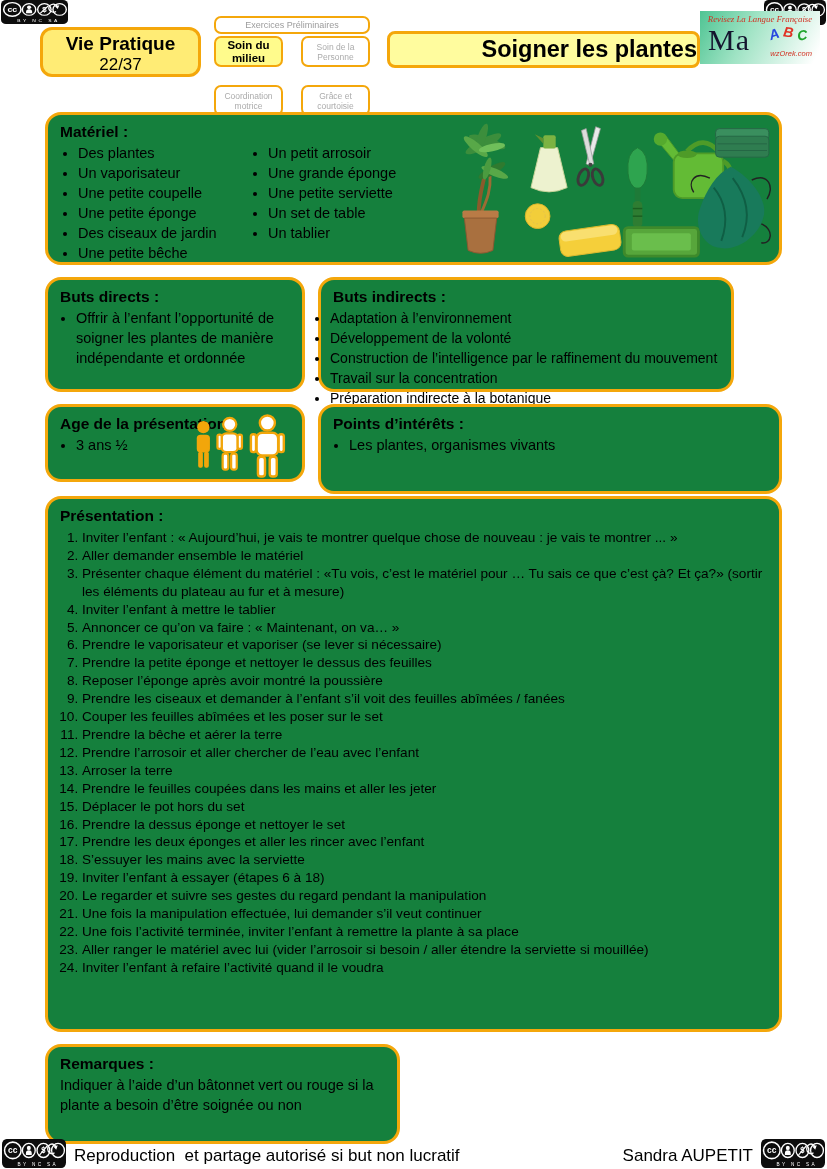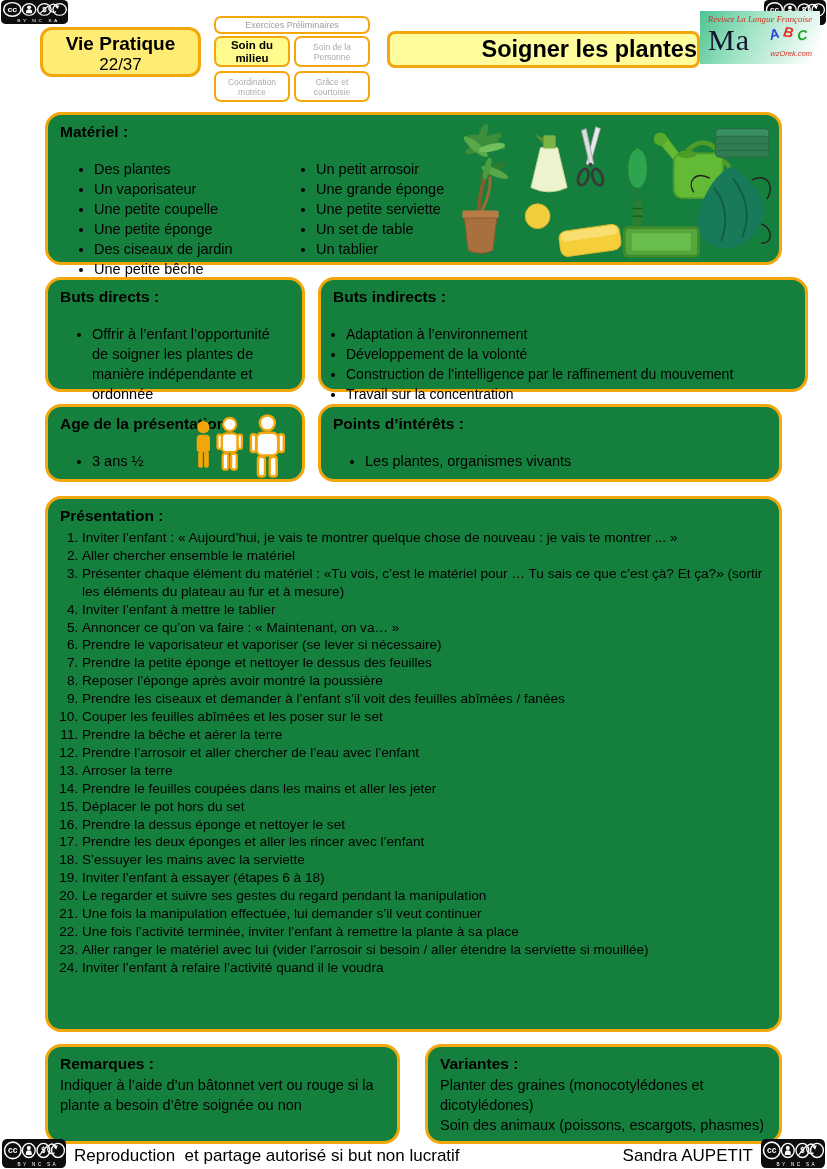--- a/index.html
+++ b/index.html
@@ -4,38 +4,38 @@
 <style>
   *{box-sizing:border-box}
   body{margin:0;background:#888}
   #page{position:relative;width:827px;height:1169px;margin:0 auto;background:#fff;
         font-family:"Liberation Sans",sans-serif;color:#000;overflow:hidden}
   svg text{font-family:"Liberation Sans",sans-serif}
 
   
   .box{position:absolute;background:#15803d;border:3px solid #F4A70B;border-radius:16px}
   .box h2{margin:0;padding:8px 0 2px 12px;font-size:15.5px;font-weight:bold}
-  ul.bullets{margin:16px;padding:0 6px 0 28px;font-size:14.5px;line-height:20px;list-style:disc}
+  ul.bullets{margin:0;padding:0 6px 0 28px;font-size:14.5px;line-height:20px;list-style:disc}
 
   
   #cc-tl{left:1px;top:0;width:67px;height:24px}
   #cc-tr{right:1px;top:0;width:62px;height:25px}
   #cc-bl{left:2px;top:1139px;width:64px;height:29px;z-index:4}
   #cc-br{right:2px;top:1139px;width:64px;height:29px;z-index:4}
   .cc-badge{position:absolute;z-index:1}
 
   #vie-pratique{position:absolute;left:40px;top:27px;width:161px;height:50px;background:#FFEC75;
         border:3px solid #F4A70B;border-radius:12px;text-align:center}
   #vie-pratique .t1{font-size:19px;font-weight:bold;margin-top:3px;line-height:22px}
   #vie-pratique .t2{font-size:17px;line-height:19px}
 
   #exercises{position:absolute;left:214px;top:16px;width:156px}
   #exercises .hdr{border:2px solid #F4A70B;border-radius:7px;background:#fff;color:#9c9c9c;
         font-size:9px;text-align:center;padding:2px 0;margin-bottom:2px}
-  #exercises .grid{display:grid;grid-template-columns:1fr 1fr;gap:4px}
+  #exercises .grid{display:grid;grid-template-columns:1fr 1fr;gap:18px}
   #exercises .cell{border:2px solid #F4A70B;border-radius:7px;background:#fff;color:#ababab;
         font-size:8.5px;line-height:10px;text-align:center;display:flex;align-items:center;
         justify-content:center;height:31px;padding:0 4px}
   #exercises .cell.active{background:#FFFB8C;color:#000;font-weight:bold;font-size:11.5px;line-height:13px}
 
   #title-bar{position:absolute;left:387px;top:31px;width:313px;height:37px;background:#FFFC9E;
         border:3px solid #F4A70B;border-radius:8px;display:flex;align-items:center;
         justify-content:flex-end;font-size:23.5px;font-weight:bold;z-index:2}
 
   #logo{position:absolute;left:700px;top:11px;width:120px;height:53px;z-index:3;overflow:hidden;
@@ -52,26 +52,26 @@
   #logo .url{position:absolute;right:8px;bottom:6px;color:#D23122;font-size:7.5px;font-style:italic}
 
   
   #materiel{left:45px;top:112px;width:737px;height:153px}
   #materiel .cols{display:flex;padding-left:2px}
   #materiel ul:first-child{width:190px}
   #materiel-art{position:absolute;left:392px;top:6px;width:338px;height:138px}
 
   #buts-directs{left:45px;top:277px;width:260px;height:115px}
   #buts-directs ul{padding-right:10px}
-  #buts-indirects{left:318px;top:277px;width:490px;height:115px}
+  #buts-indirects{left:318px;top:277px;width:416px;height:115px}
   #buts-indirects ul{font-size:14px;padding-left:9px}
 
   #age{left:45px;top:404px;width:260px;height:78px}
   #age-icons{position:absolute;right:10px;top:7px;width:102px;height:64px}
-  #points{left:318px;top:404px;width:464px;height:78px}
+  #points{left:318px;top:404px;width:464px;height:90px}
 
   #presentation{left:45px;top:496px;width:737px;height:536px}
   ol.steps{margin:2px 0 0 0;padding:0 12px 0 34px;font-size:13.6px;line-height:17.9px}
 
   #remarques{left:45px;top:1044px;width:355px;height:100px}
   #variantes{left:425px;top:1044px;width:357px;height:100px}
   .plain{padding:0 10px 0 12px;font-size:14.5px;line-height:20px}
 
   
   #footer-left{position:absolute;left:74px;top:1146px;font-size:17px;white-space:pre}
@@ -301,21 +301,21 @@
 
     <li>Les plantes, organismes vivants</li>
       </ul>
   </section>
 
   <section class="box" id="presentation">
     <h2>Présentation :</h2>
     <ol class="steps">
 
     <li>Inviter l’enfant : « Aujourd’hui, je vais te montrer quelque chose de nouveau : je vais te montrer ... »</li>
-        <li>Aller chercher ensemble le matériel</li>
+        <li>Aller demander ensemble le matériel</li>
         <li>Présenter chaque élément du matériel : «Tu vois, c’est le matériel pour … Tu sais ce que c’est çà? Et ça?» (sortir les éléments du plateau au fur et à mesure)</li>
         <li>Inviter l’enfant à mettre le tablier</li>
         <li>Annoncer ce qu’on va faire : « Maintenant, on va… »</li>
         <li>Prendre le vaporisateur et vaporiser (se lever si nécessaire)</li>
         <li>Prendre la petite éponge et nettoyer le dessus des feuilles</li>
         <li>Reposer l’éponge après avoir montré la poussière</li>
         <li>Prendre les ciseaux et demander à l’enfant s’il voit des feuilles abîmées / fanées</li>
         <li>Couper les feuilles abîmées et les poser sur le set</li>
         <li>Prendre la bêche et aérer la terre</li>
         <li>Prendre l’arrosoir et aller chercher de l’eau avec l’enfant</li>
@@ -332,28 +332,20 @@
         <li>Aller ranger le matériel avec lui (vider l’arrosoir si besoin / aller étendre la serviette si mouillée)</li>
         <li>Inviter l’enfant à refaire l’activité quand il le voudra</li>
       </ol>
   </section>
 
   <section class="box" id="remarques">
     <h2>Remarques :</h2>
     <div class="plain">Indiquer à l’aide d’un bâtonnet vert ou rouge si la plante a besoin d’être soignée ou non</div>
   </section>
 
-  <section class="box" id="variantes">
-    <h2>Variantes :</h2>
-    <div class="plain">
-
-    <div>Planter des graines (monocotylédones et dicotylédones)</div>
-        <div>Soin des animaux (poissons, escargots, phasmes)</div>
-      </div>
-  </section>
 
   <svg id="cc-bl" class="cc-badge" viewBox="0 0 68 28" preserveAspectRatio="none">
       <use href="#ccbadge" xlink:href="#ccbadge"></use>
     </svg>
   <div id="footer-left">Reproduction  et partage autorisé si but non lucratif</div>
   <div id="footer-right">Sandra AUPETIT</div>
   <svg id="cc-br" class="cc-badge" viewBox="0 0 68 28" preserveAspectRatio="none">
       <use href="#ccbadge" xlink:href="#ccbadge"></use>
     </svg>
 

